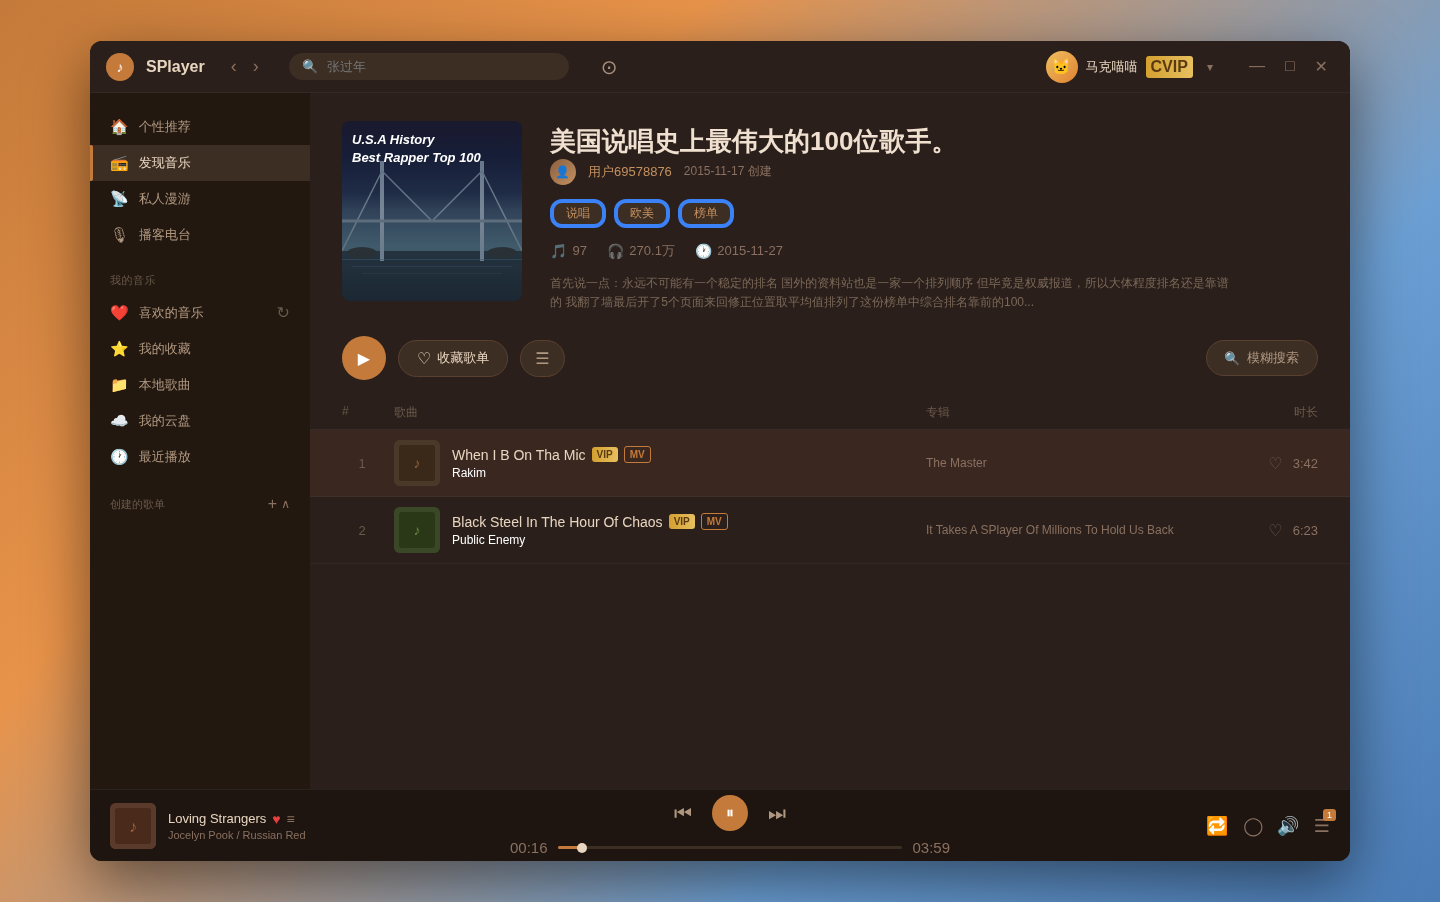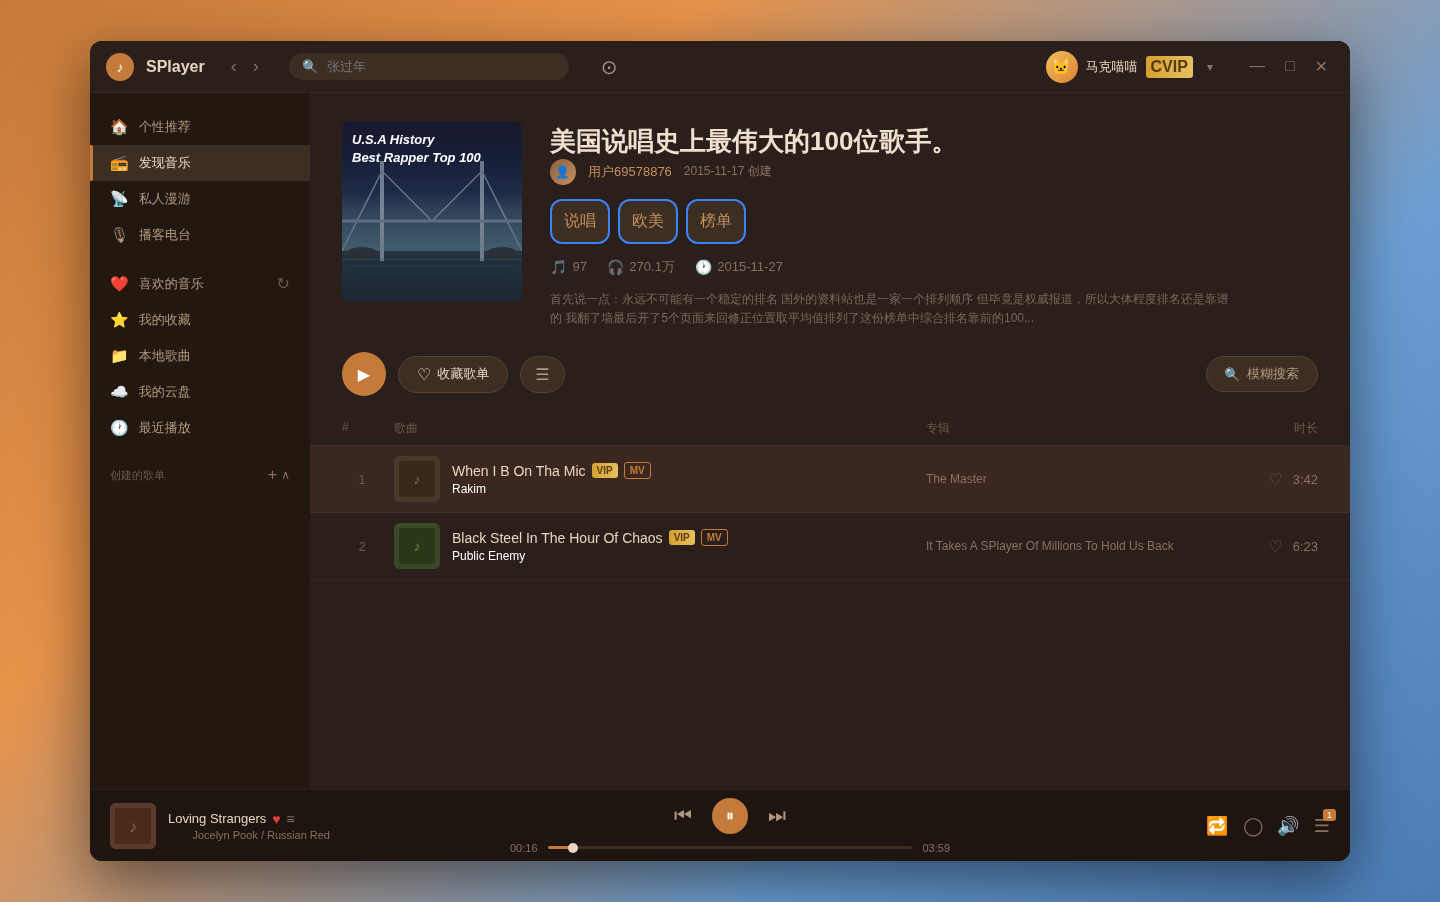--- a/index.html
+++ b/index.html
@@ -291,24 +291,24 @@
       font-size: 12px;
     }
     .playlist-tags {
       display: flex;
       gap: 8px;
       margin-bottom: 14px;
     }
     .tag {
       background: #3d2e24;
       color: #c49060;
-      font-size: 16px;
-      padding: 10px 12px;
+      font-size: 12px;
+      padding: 2px 12px;
       border-radius: 12px;
-      border: 2px solid #3b82f6;
+      border: 4px solid #3b82f6;
     }
     .playlist-stats {
       display: flex;
       gap: 20px;
       margin-bottom: 14px;
     }
     .stat-item {
       display: flex;
       align-items: center;
       gap: 5px;
@@ -495,21 +495,21 @@
       width: 220px;
     }
     .now-thumb {
       width: 46px;
       height: 46px;
       border-radius: 6px;
       background: linear-gradient(135deg, #5a3a2a, #8a5a3a);
       flex-shrink: 0;
       overflow: hidden;
     }
-    .now-info { flex: 1; text-align: right; }
+    .now-info { flex: 1; }
     .now-title {
       color: #e8d5c0;
       font-size: 13px;
       font-weight: 500;
       display: flex;
       align-items: center;
       gap: 6px;
     }
     .heart-icon { color: #e84040; font-size: 14px; }
     .list-icon { color: #8a7060; font-size: 14px; cursor: pointer; }
@@ -549,21 +549,21 @@
     }
     .progress-bar {
       width: 100%;
       max-width: 440px;
       display: flex;
       align-items: center;
       gap: 10px;
     }
     .progress-time {
       color: #8a7060;
-      font-size: 11px;
+      font-size: 15px;
       white-space: nowrap;
     }
     .progress-track {
       flex: 1;
       height: 3px;
       background: #3d2e24;
       border-radius: 2px;
       position: relative;
     }
     .progress-fill {
@@ -656,20 +656,21 @@
       <div class="sidebar-item">
         <span class="sidebar-icon">📡</span>
         <span>私人漫游</span>
       </div>
       <div class="sidebar-item">
         <span class="sidebar-icon">🎙</span>
         <span>播客电台</span>
       </div>
 
       <div class="sidebar-section-divider"></div>
+      <div class="sidebar-section-label">我的音乐</div>
 
       <div class="sidebar-item">
         <span class="sidebar-icon">❤️</span>
         <span>喜欢的音乐</span>
         <span class="sidebar-badge">↻</span>
       </div>
       <div class="sidebar-item">
         <span class="sidebar-icon">⭐</span>
         <span>我的收藏</span>
       </div>

